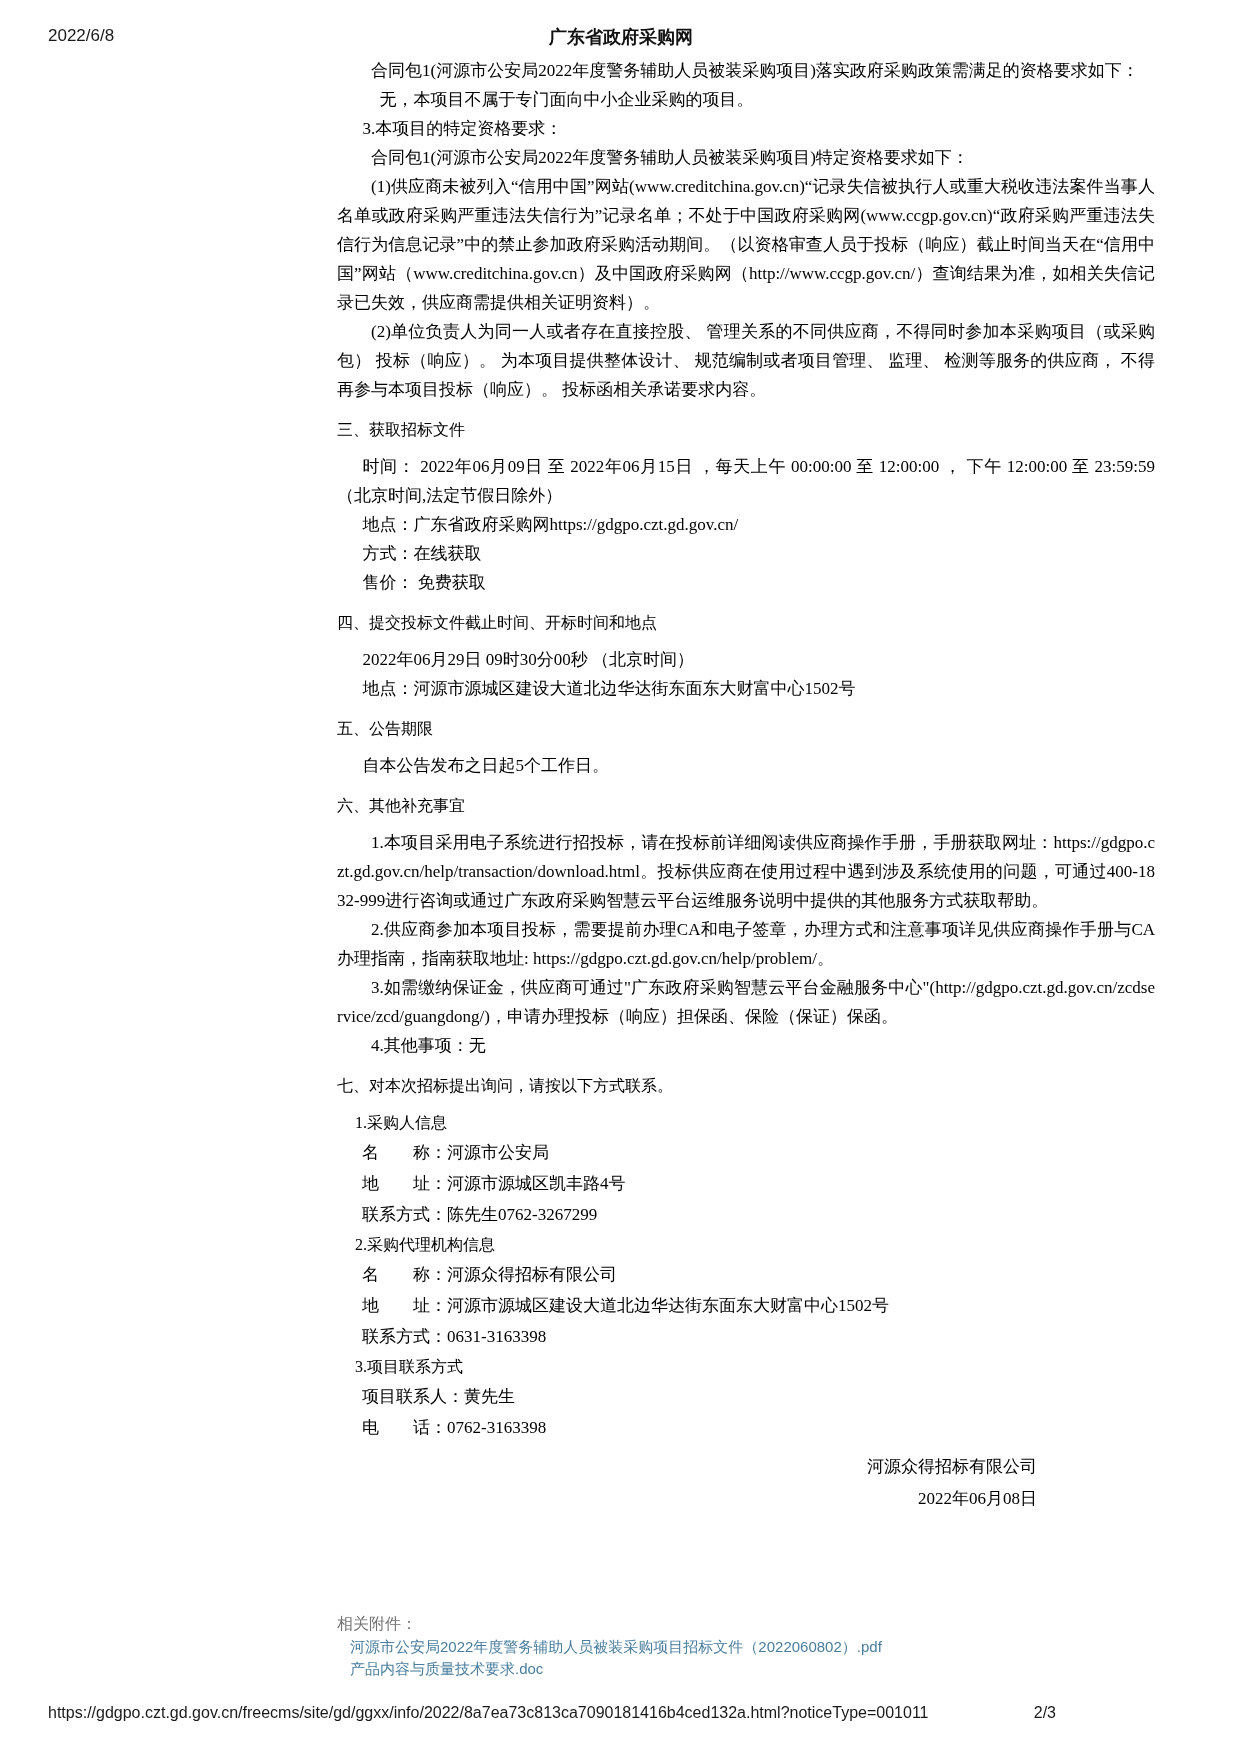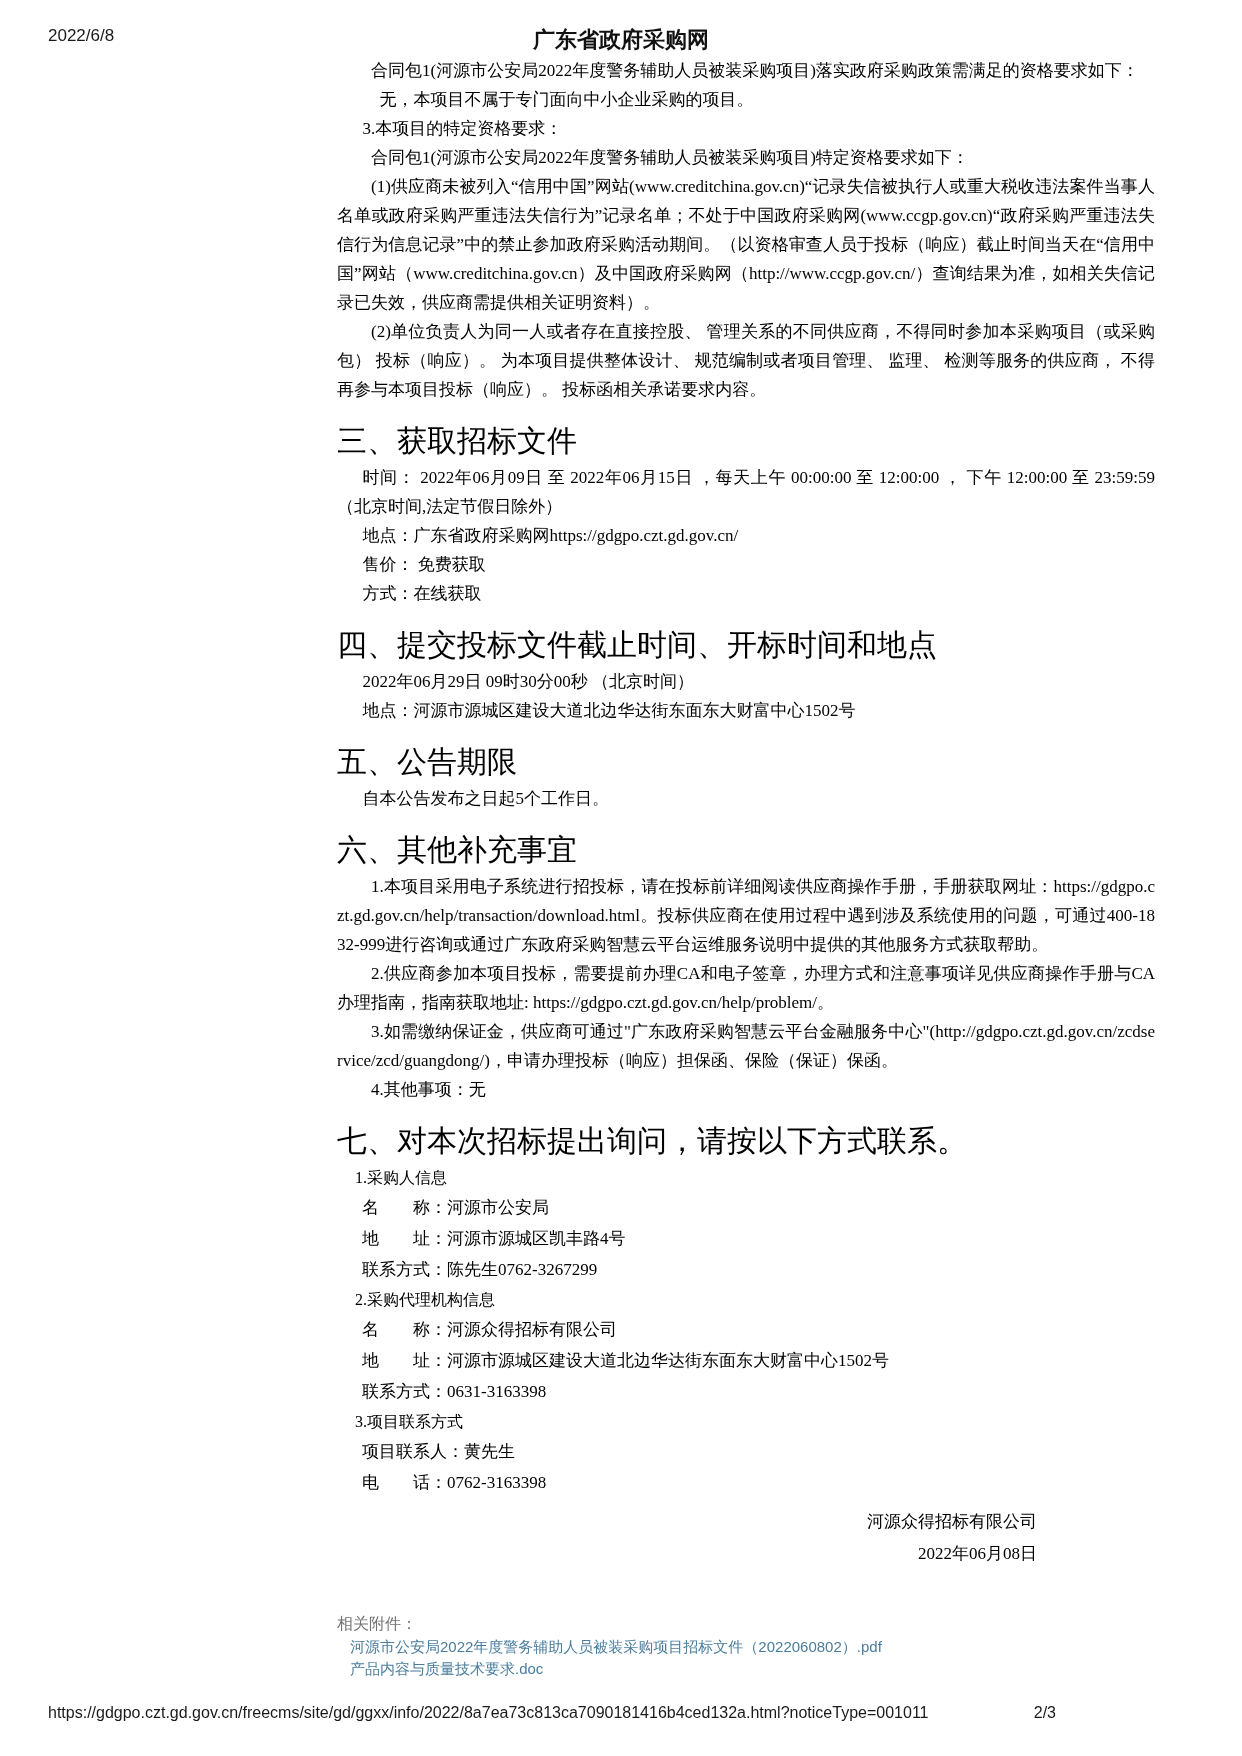--- a/index.html
+++ b/index.html
@@ -2,28 +2,28 @@
 <html><head>
 <meta charset="utf-8">
 <style>
   html,body{margin:0;padding:0;background:#fff;}
   .page{position:relative;width:1242px;height:1756px;background:#ffffff;overflow:hidden;
         font-family:"Liberation Serif","DejaVu Serif",serif;color:#000;}
   
   .hdr-date{position:absolute;top:26px;left:48px;font-family:"Liberation Sans","DejaVu Sans",sans-serif;
             font-size:17px;color:#1a1a1a;}
   .hdr-title{position:absolute;top:25px;left:0;width:100%;text-align:center;
-             font-family:"Liberation Sans","DejaVu Sans",sans-serif;font-size:22px;font-weight:bold;color:#111;}
+             font-family:"Liberation Sans","DejaVu Sans",sans-serif;font-size:18px;font-weight:bold;color:#111;}
   
   .doc{position:absolute;top:56px;left:337px;width:818px;}
   .blk{font-size:17px;line-height:29px;text-align:justify;word-break:break-all;}
   .p2{text-indent:2em;}
   .p25{text-indent:2.5em;}
   .p15{text-indent:1.5em;}
-  .h{font-size:30px;line-height:30px;margin:22px 0 7px 0;text-align:left;text-indent:0;font-weight:400;}
+  .h{font-size:16px;line-height:30px;margin:11px 0 7px 0;text-align:left;text-indent:0;font-weight:400;}
   .sub{font-size:16px;line-height:29px;margin-left:18px;text-align:left;}
   .detail{margin-left:25px;line-height:31px;text-align:left;}
   .sign{text-align:right;padding-right:118px;line-height:32px;word-break:keep-all;}
   .sign-first{margin-top:8px;}
   
   .attachments{position:absolute;left:337px;top:1612px;width:818px;
                font-family:"Liberation Sans","DejaVu Sans",sans-serif;}
   .att-label{font-size:16px;color:#737373;line-height:24px;}
   .att-link{font-size:15px;line-height:22px;margin-left:13px;color:#4a7d9d;cursor:pointer;}
   
@@ -43,22 +43,22 @@
   <div class="doc">
       <div class="blk p2">合同包1(河源市公安局2022年度警务辅助人员被装采购项目)落实政府采购政策需满足的资格要求如下：</div>
       <div class="blk p25">无，本项目不属于专门面向中小企业采购的项目。</div>
       <div class="blk p15">3.本项目的特定资格要求：</div>
       <div class="blk p2">合同包1(河源市公安局2022年度警务辅助人员被装采购项目)特定资格要求如下：</div>
       <div class="blk p2">(1)供应商未被列入“信用中国”网站(www.creditchina.gov.cn)“记录失信被执行人或重大税收违法案件当事人名单或政府采购严重违法失信行为”记录名单；不处于中国政府采购网(www.ccgp.gov.cn)“政府采购严重违法失信行为信息记录”中的禁止参加政府采购活动期间。（以资格审查人员于投标（响应）截止时间当天在“信用中国”网站（www.creditchina.gov.cn）及中国政府采购网（http://www.ccgp.gov.cn/）查询结果为准，如相关失信记录已失效，供应商需提供相关证明资料）。</div>
       <div class="blk p2">(2)单位负责人为同一人或者存在直接控股、 管理关系的不同供应商，不得同时参加本采购项目（或采购包） 投标（响应）。 为本项目提供整体设计、 规范编制或者项目管理、 监理、 检测等服务的供应商， 不得再参与本项目投标（响应）。 投标函相关承诺要求内容。</div>
       <div class="blk h">三、获取招标文件</div>
       <div class="blk p15">时间：  2022年06月09日 至 2022年06月15日 ，每天上午 00:00:00 至 12:00:00 ， 下午 12:00:00 至 23:59:59 （北京时间,法定节假日除外）</div>
       <div class="blk p15">地点：广东省政府采购网https://gdgpo.czt.gd.gov.cn/</div>
+      <div class="blk p15">方式：在线获取</div>
       <div class="blk p15">售价：  免费获取</div>
-      <div class="blk p15">方式：在线获取</div>
       <div class="blk h">四、提交投标文件截止时间、开标时间和地点</div>
       <div class="blk p15">2022年06月29日 09时30分00秒 （北京时间）</div>
       <div class="blk p15">地点：河源市源城区建设大道北边华达街东面东大财富中心1502号</div>
       <div class="blk h">五、公告期限</div>
       <div class="blk p15">自本公告发布之日起5个工作日。</div>
       <div class="blk h">六、其他补充事宜</div>
       <div class="blk p2">1.本项目采用电子系统进行招投标，请在投标前详细阅读供应商操作手册，手册获取网址：https://gdgpo.czt.gd.gov.cn/help/transaction/download.html。投标供应商在使用过程中遇到涉及系统使用的问题，可通过400-1832-999进行咨询或通过广东政府采购智慧云平台运维服务说明中提供的其他服务方式获取帮助。</div>
       <div class="blk p2">2.供应商参加本项目投标，需要提前办理CA和电子签章，办理方式和注意事项详见供应商操作手册与CA办理指南，指南获取地址: https://gdgpo.czt.gd.gov.cn/help/problem/。</div>
       <div class="blk p2">3.如需缴纳保证金，供应商可通过"广东政府采购智慧云平台金融服务中心"(http://gdgpo.czt.gd.gov.cn/zcdservice/zcd/guangdong/)，申请办理投标（响应）担保函、保险（保证）保函。</div>
       <div class="blk p2">4.其他事项：无</div>

